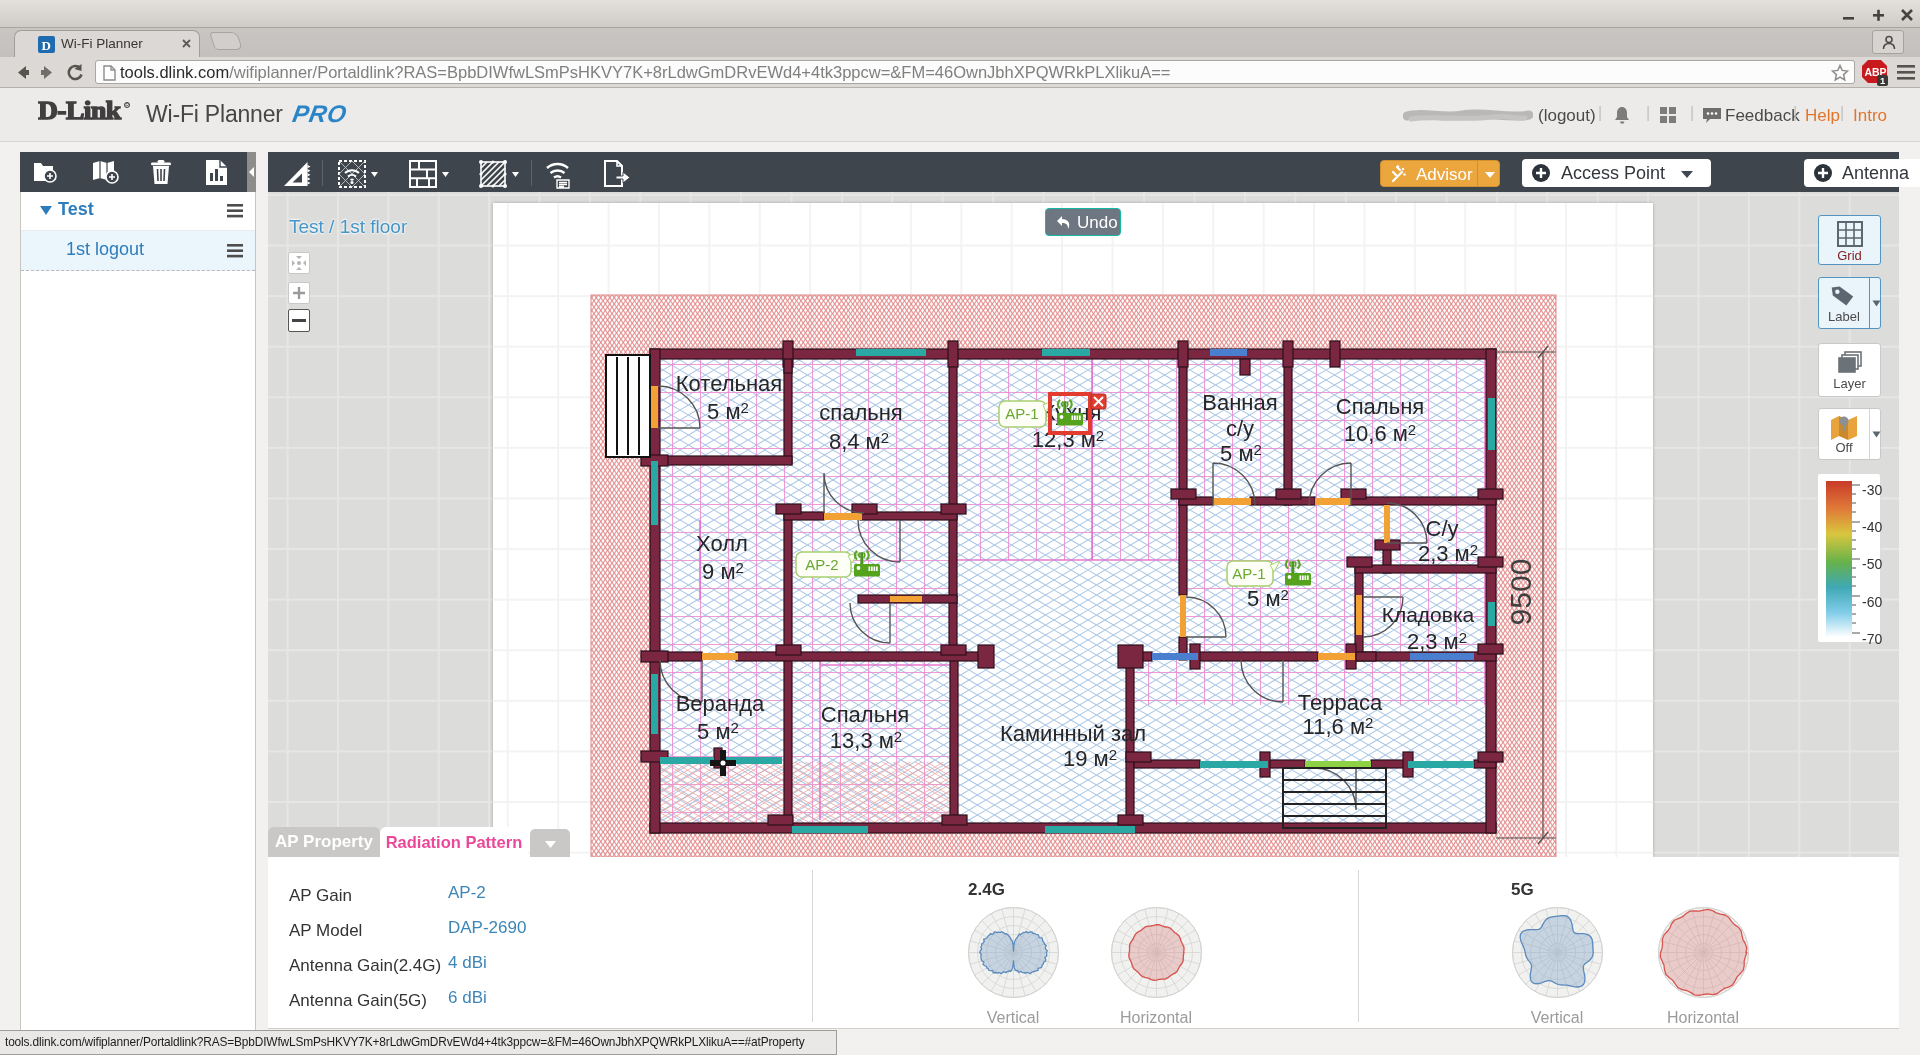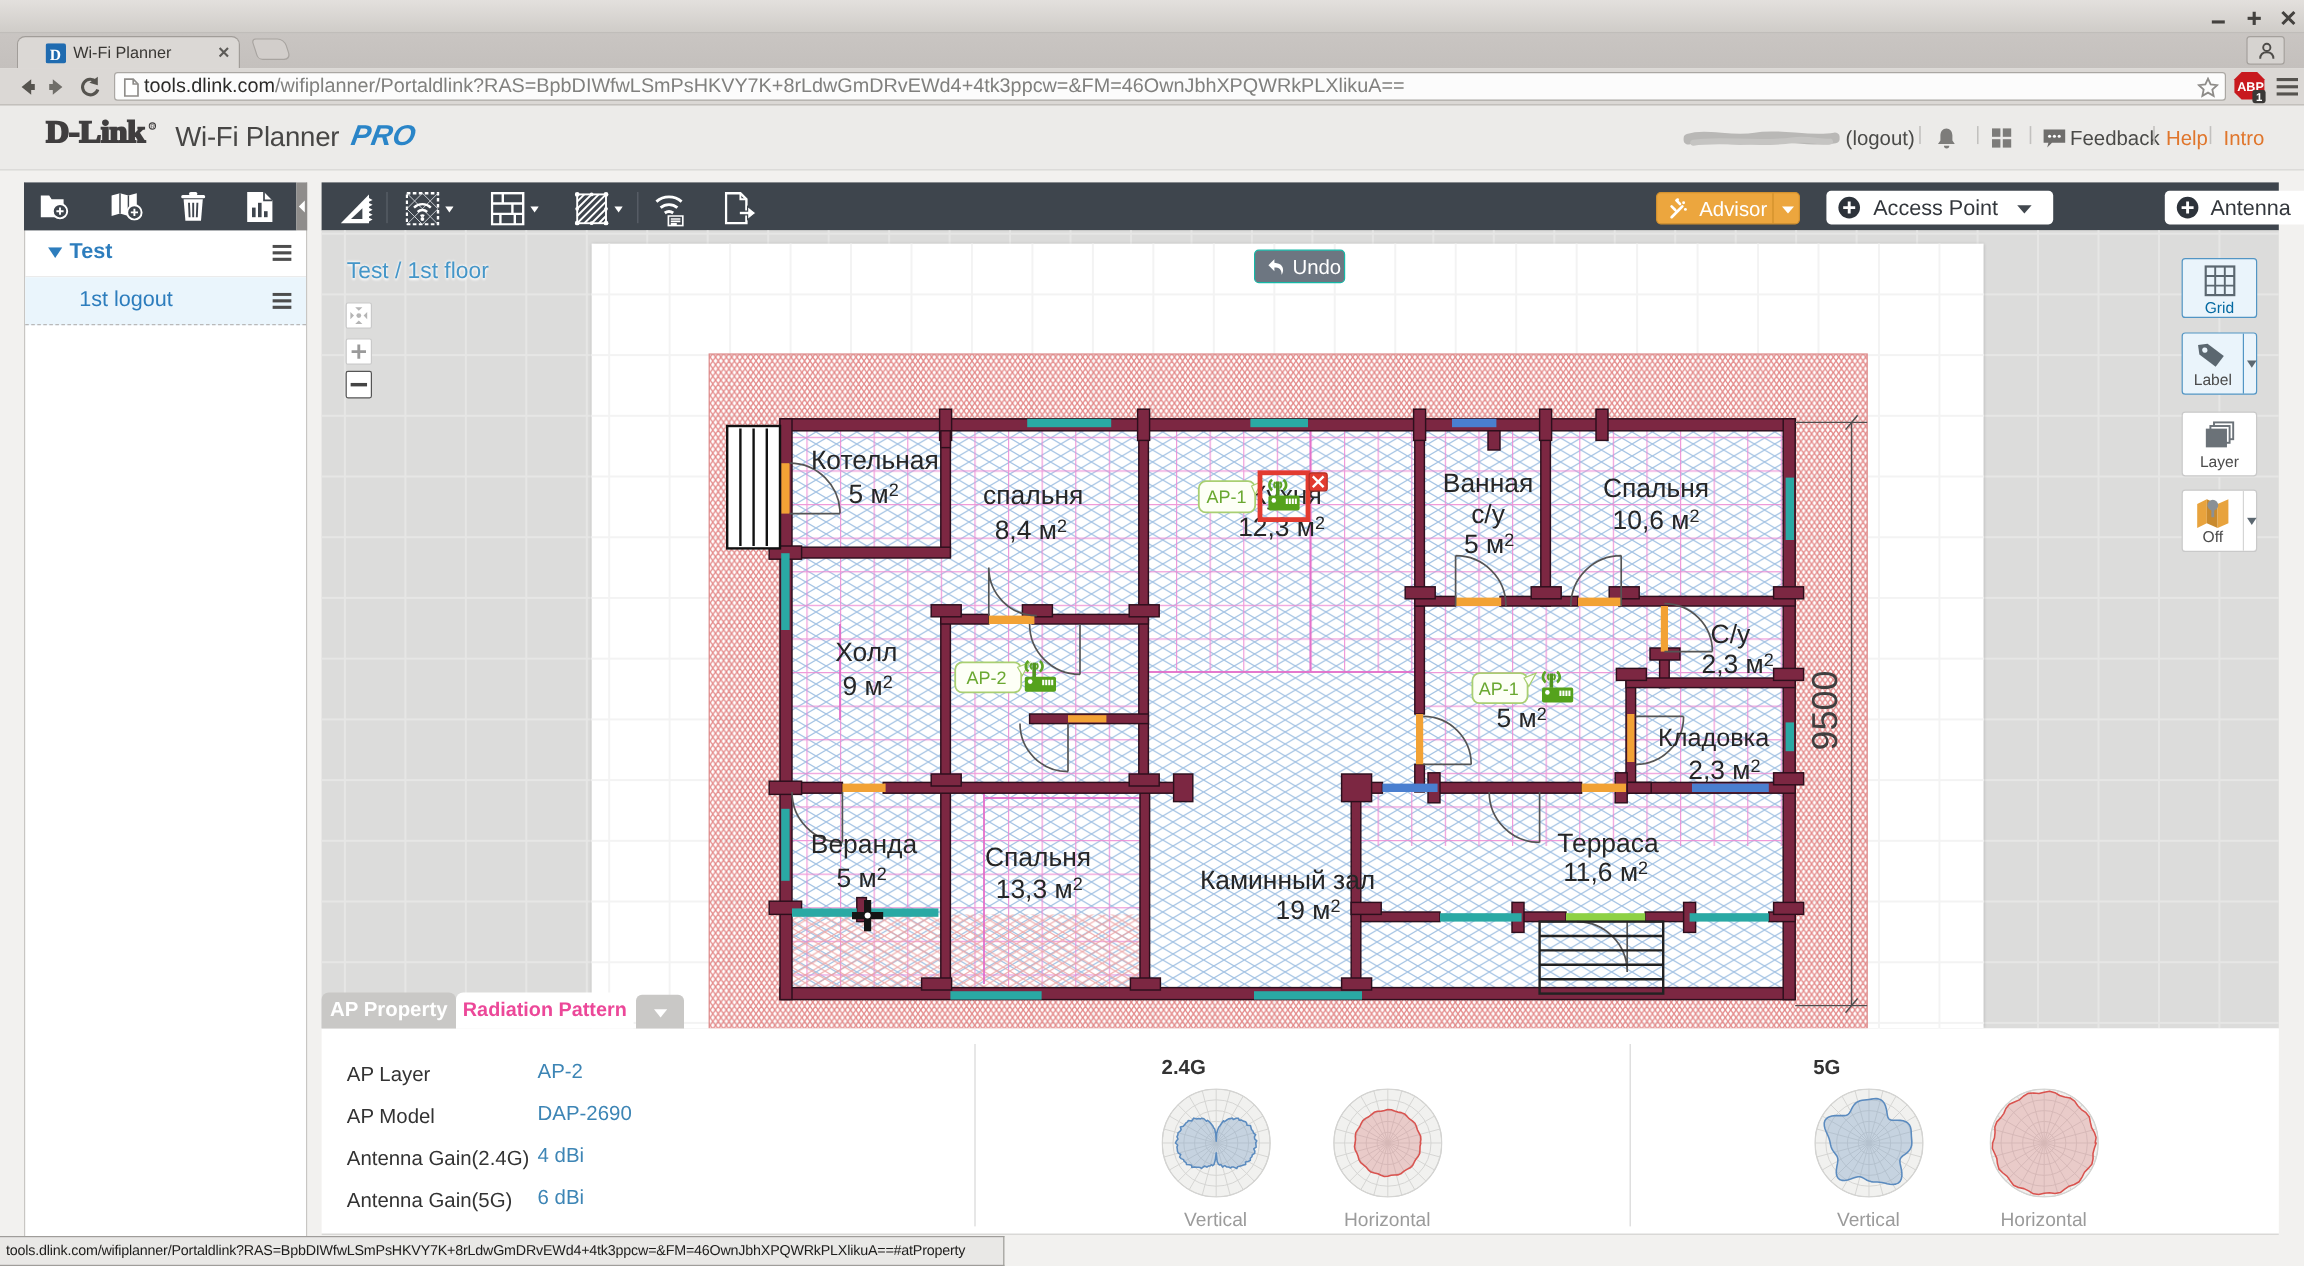--- a/index.html
+++ b/index.html
@@ -469,21 +469,21 @@
       <path d="M7 1 L2 6 L7 11 L7 8 C11 8 13 9.5 13 14 C15 11 15 6 10 4.5 L7 4 Z" fill="#fff"></path>
     </svg>
     <div class="abs" style="left:31px;top:4px;font-size:17px;color:#fff;">Undo</div>
   </div>
   <div class="abs" style="left:1550px;top:23px;width:63px;height:50px;background:#eaf4fb;border:1px solid #5295c4;border-radius:3px;text-align:center;">
     <svg style="margin-top:5px" width="26" height="26" viewBox="0 0 26 26">
       <rect x="1" y="1" width="24" height="24" fill="none" stroke="#5b6holder770" stroke-width="2"></rect>
       <rect x="1" y="1" width="24" height="24" fill="none" stroke="#5b6770" stroke-width="2"></rect>
       <path d="M9 1 L9 25 M17 1 L17 25 M1 9 L25 9 M1 17 L25 17" stroke="#5b6770" stroke-width="1.6"></path>
     </svg>
-    <div style="font-size:13px;color:#0369a1;margin-top:-3px;">Grid</div>
+    <div style="font-size:13px;color:#7f1d1d;margin-top:-3px;">Grid</div>
   </div>
   <div class="abs" style="left:1550px;top:85px;width:63px;height:52px;background:#eaf4fb;border:1px solid #5295c4;border-radius:3px;">
     <svg class="abs" style="left:12px;top:6px" width="26" height="24" viewBox="0 0 26 24">
       <path d="M10 2 L22 14 L14 22 L2 10 L2 2 Z" fill="#5b6770" transform="rotate(-8 12 12)"></path>
       <circle cx="7" cy="7" r="2.2" fill="#eaf4fb" transform="rotate(-8 12 12)"></circle>
     </svg>
     <div class="abs" style="left:0;top:31px;width:50px;text-align:center;font-size:13px;color:#4b4b4b;">Label</div>
     <div class="abs" style="left:50px;top:0;width:1px;height:50px;background:#5295c4;"></div>
     <svg class="abs" style="left:53px;top:22px" width="9" height="7" viewBox="0 0 9 7">
         <path d="M0.5 0.5 L8.5 0.5 L4.5 6.5 Z" fill="#5b6770"></path>
@@ -503,20 +503,29 @@
       <path d="M10 2 L19 6 L19 26 L10 22 Z" fill="#c98a2e"></path>
       <path d="M19 6 L28 2 L28 22 L19 26 Z" fill="#e8a33d"></path>
       <circle cx="15" cy="7" r="4.5" fill="#8a9096"></circle>
       <path d="M15 7 L15 17" stroke="#8a9096" stroke-width="2.4"></path>
     </svg>
     <div class="abs" style="left:0;top:31px;width:50px;text-align:center;font-size:13px;color:#4b4b4b;">Off</div>
     <div class="abs" style="left:50px;top:0;width:1px;height:50px;background:#d5d5d5;"></div>
     <svg class="abs" style="left:53px;top:22px" width="9" height="7" viewBox="0 0 9 7">
         <path d="M0.5 0.5 L8.5 0.5 L4.5 6.5 Z" fill="#5b6770"></path>
       </svg>
+  </div>
+  <div class="abs" style="left:1549px;top:281px;width:64px;height:170px;background:#fff;border:1px solid #dcdcdc;border-radius:3px;">
+    <div class="abs" style="left:8px;top:7px;width:26px;height:156px;background:linear-gradient(#c93a28,#df7b39 18%,#d9c63e 34%,#67b24a 52%,#3fa8b4 68%,#7fcbe8 84%,#ffffff 100%);"></div>
+    <svg class="abs" style="left:34px;top:7px" width="10" height="156" viewBox="0 0 10 156">
+      <g stroke="#555" stroke-width="1">
+        <path d="M0 4 L8 4 M0 13 L4 13 M0 22 L4 22 M0 31 L4 31 M0 41 L8 41 M0 50 L4 50 M0 59 L4 59 M0 68 L4 68 M0 78 L8 78 M0 87 L4 87 M0 96 L4 96 M0 105 L4 105 M0 115 L8 115 M0 124 L4 124 M0 133 L4 133 M0 142 L4 142 M0 152 L8 152"></path>
+      </g>
+    </svg>
+    <div class="abs" style="left:44px;top:-2px;font-size:14px;color:#333;line-height:37.2px;">-30<br>-40<br>-50<br>-60<br>-70</div>
   </div>
 </div>
 <div id="lpanel">
   <div class="abs" style="left:0;top:40px;width:234px;height:39px;border-bottom:1px solid #ebebeb;">
     <svg class="abs" style="left:19px;top:14px" width="12" height="10" viewBox="0 0 12 10">
         <path d="M0 0 L12 0 L6 9 Z" fill="#2d7dbd"></path>
       </svg>
     <div class="abs" style="left:37px;top:7px;font-size:18px;font-weight:bold;color:#2d7dbd;">Test</div>
     <svg class="abs" style="left:206px;top:12px" width="16" height="14" viewBox="0 0 16 14">
       <rect y="0" width="16" height="2.6" fill="#4d4d4d"></rect>
@@ -567,21 +576,21 @@
 <div id="bpanel">
   <div class="abs" style="left:0px;top:-30px;width:112px;height:30px;background:#c9c8c6;border-radius:6px 6px 0 0;
     font-size:17px;font-weight:bold;color:#fff;text-align:center;line-height:30px;">AP Property</div>
   <div class="abs" style="left:112px;top:-30px;width:148px;height:30px;background:#fff;border-radius:6px 6px 0 0;
     font-size:16.5px;font-weight:bold;color:#ec4899;text-align:center;line-height:30px;white-space:nowrap;">Radiation Pattern</div>
   <div class="abs" style="left:262px;top:-28px;width:40px;height:28px;background:#c9c8c6;border-radius:5px 5px 0 0;">
     <svg class="abs" style="left:14px;top:11px" width="13" height="9" viewBox="0 0 13 9">
         <path d="M1 1 L12 1 L6.5 8 Z" fill="#fff"></path>
       </svg>
   </div>
-  <div class="abs" style="left:21px;top:29px;font-size:17px;color:#333;">AP Layer</div>
+  <div class="abs" style="left:21px;top:29px;font-size:17px;color:#333;">AP Gain</div>
   <div class="abs" style="left:180px;top:26px;font-size:17px;color:#3d85b5;">AP-2</div>
   <div class="abs" style="left:21px;top:64px;font-size:17px;color:#333;">AP Model</div>
   <div class="abs" style="left:180px;top:61px;font-size:17px;color:#3d85b5;">DAP-2690</div>
   <div class="abs" style="left:21px;top:99px;font-size:17px;color:#333;">Antenna Gain(2.4G)</div>
   <div class="abs" style="left:180px;top:96px;font-size:17px;color:#3d85b5;">4 dBi</div>
   <div class="abs" style="left:21px;top:134px;font-size:17px;color:#333;">Antenna Gain(5G)</div>
   <div class="abs" style="left:180px;top:131px;font-size:17px;color:#3d85b5;">6 dBi</div>
   <div class="abs" style="left:544px;top:13px;width:1px;height:152px;background:#d8d8d8;"></div>
   <div class="abs" style="left:1090px;top:13px;width:1px;height:152px;background:#d8d8d8;"></div>
   <div class="abs" style="left:700px;top:23px;font-size:17px;font-weight:bold;color:#333;">2.4G</div>

